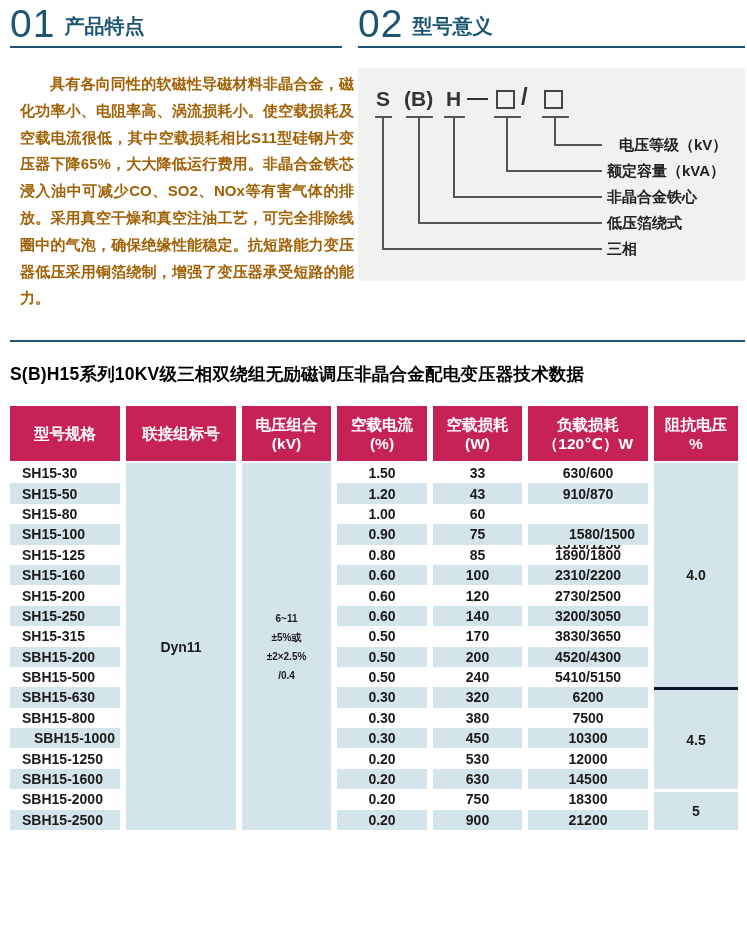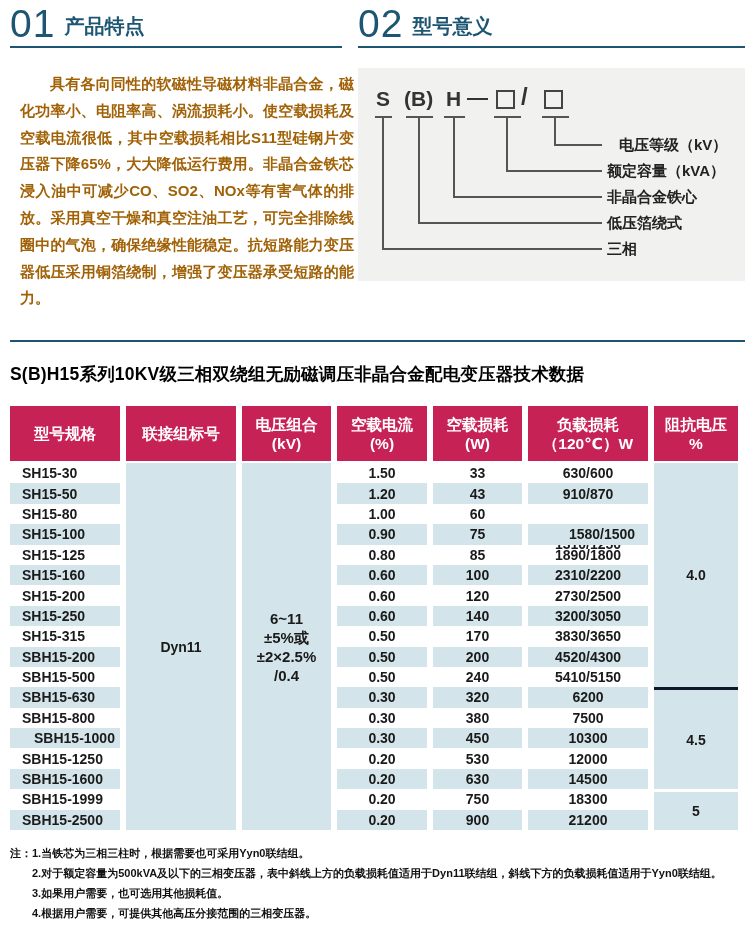--- a/index.html
+++ b/index.html
@@ -41,21 +41,21 @@
   .h-cell{background:var(--header-bg);color:#fff;display:flex;flex-direction:column;
     align-items:center;justify-content:center;font-weight:700;font-size:15.5px;line-height:19px;text-align:center;}
   .tbody{position:absolute;left:10px;top:463px;display:grid;
     grid-template-columns:110px 110px 89px 90px 89px 120px 84px;column-gap:6px;grid-auto-rows:20.4px;}
   .c-model{display:flex;align-items:center;padding-left:12px;font-size:14px;font-weight:700;}
   .c-num{display:flex;align-items:center;justify-content:center;font-size:14px;font-weight:700;}
   .alt{background:var(--cell-blue);}
   .merged{background:var(--cell-blue);display:flex;flex-direction:column;align-items:center;justify-content:center;
     font-size:14px;font-weight:700;text-align:center;}
   .m-conn{grid-column:2;grid-row:1 / span 18;}
-  .m-volt{grid-column:3;grid-row:1 / span 18;line-height:19px;font-size:15px;justify-content:center;}
+  .m-volt{grid-column:3;grid-row:1 / span 18;line-height:19px;font-size:10px;justify-content:center;}
   .m-imp1{grid-column:7;grid-row:1 / span 11;}
   .m-imp2{grid-column:7;grid-row:12 / span 5;border-top:3px solid #0f172a;}
   .m-imp3{grid-column:7;grid-row:17 / span 2;border-top:3px solid #fff;}
 
   
   .notes{position:absolute;left:10px;top:843px;width:730px;font-size:11px;font-weight:700;
     line-height:20px;color:#111;white-space:nowrap;}
   .note-indent{padding-left:22px;}
 </style>
 </head>
@@ -213,30 +213,24 @@
       <div class="c-num alt" style="grid-area: 14 / 5;">450</div>
       <div class="c-num alt" style="grid-area: 14 / 6;">10300</div>
       <div class="c-model" style="grid-area: 15 / 1;">SBH15-1250</div>
       <div class="c-num" style="grid-area: 15 / 4;">0.20</div>
       <div class="c-num" style="grid-area: 15 / 5;">530</div>
       <div class="c-num" style="grid-area: 15 / 6;">12000</div>
       <div class="c-model alt" style="grid-area: 16 / 1;">SBH15-1600</div>
       <div class="c-num alt" style="grid-area: 16 / 4;">0.20</div>
       <div class="c-num alt" style="grid-area: 16 / 5;">630</div>
       <div class="c-num alt" style="grid-area: 16 / 6;">14500</div>
-      <div class="c-model" style="grid-area: 17 / 1;">SBH15-1999</div>
+      <div class="c-model" style="grid-area: 17 / 1;">SBH15-2000</div>
       <div class="c-num" style="grid-area: 17 / 4;">0.20</div>
       <div class="c-num" style="grid-area: 17 / 5;">750</div>
       <div class="c-num" style="grid-area: 17 / 6;">18300</div>
       <div class="c-model alt" style="grid-area: 18 / 1;">SBH15-2500</div>
       <div class="c-num alt" style="grid-area: 18 / 4;">0.20</div>
       <div class="c-num alt" style="grid-area: 18 / 5;">900</div>
       <div class="c-num alt" style="grid-area: 18 / 6;">21200</div>
     </div>
 
-  <div class="notes">
-    <div>注：1.当铁芯为三相三柱时，根据需要也可采用Yyn0联结组。</div>
-    <div class="note-indent">2.对于额定容量为500kVA及以下的三相变压器，表中斜线上方的负载损耗值适用于Dyn11联结组，斜线下方的负载损耗值适用于Yyn0联结组。</div>
-    <div class="note-indent">3.如果用户需要，也可选用其他损耗值。</div>
-    <div class="note-indent">4.根据用户需要，可提供其他高压分接范围的三相变压器。</div>
-  </div>
 
 </div>
 
 </body></html>

